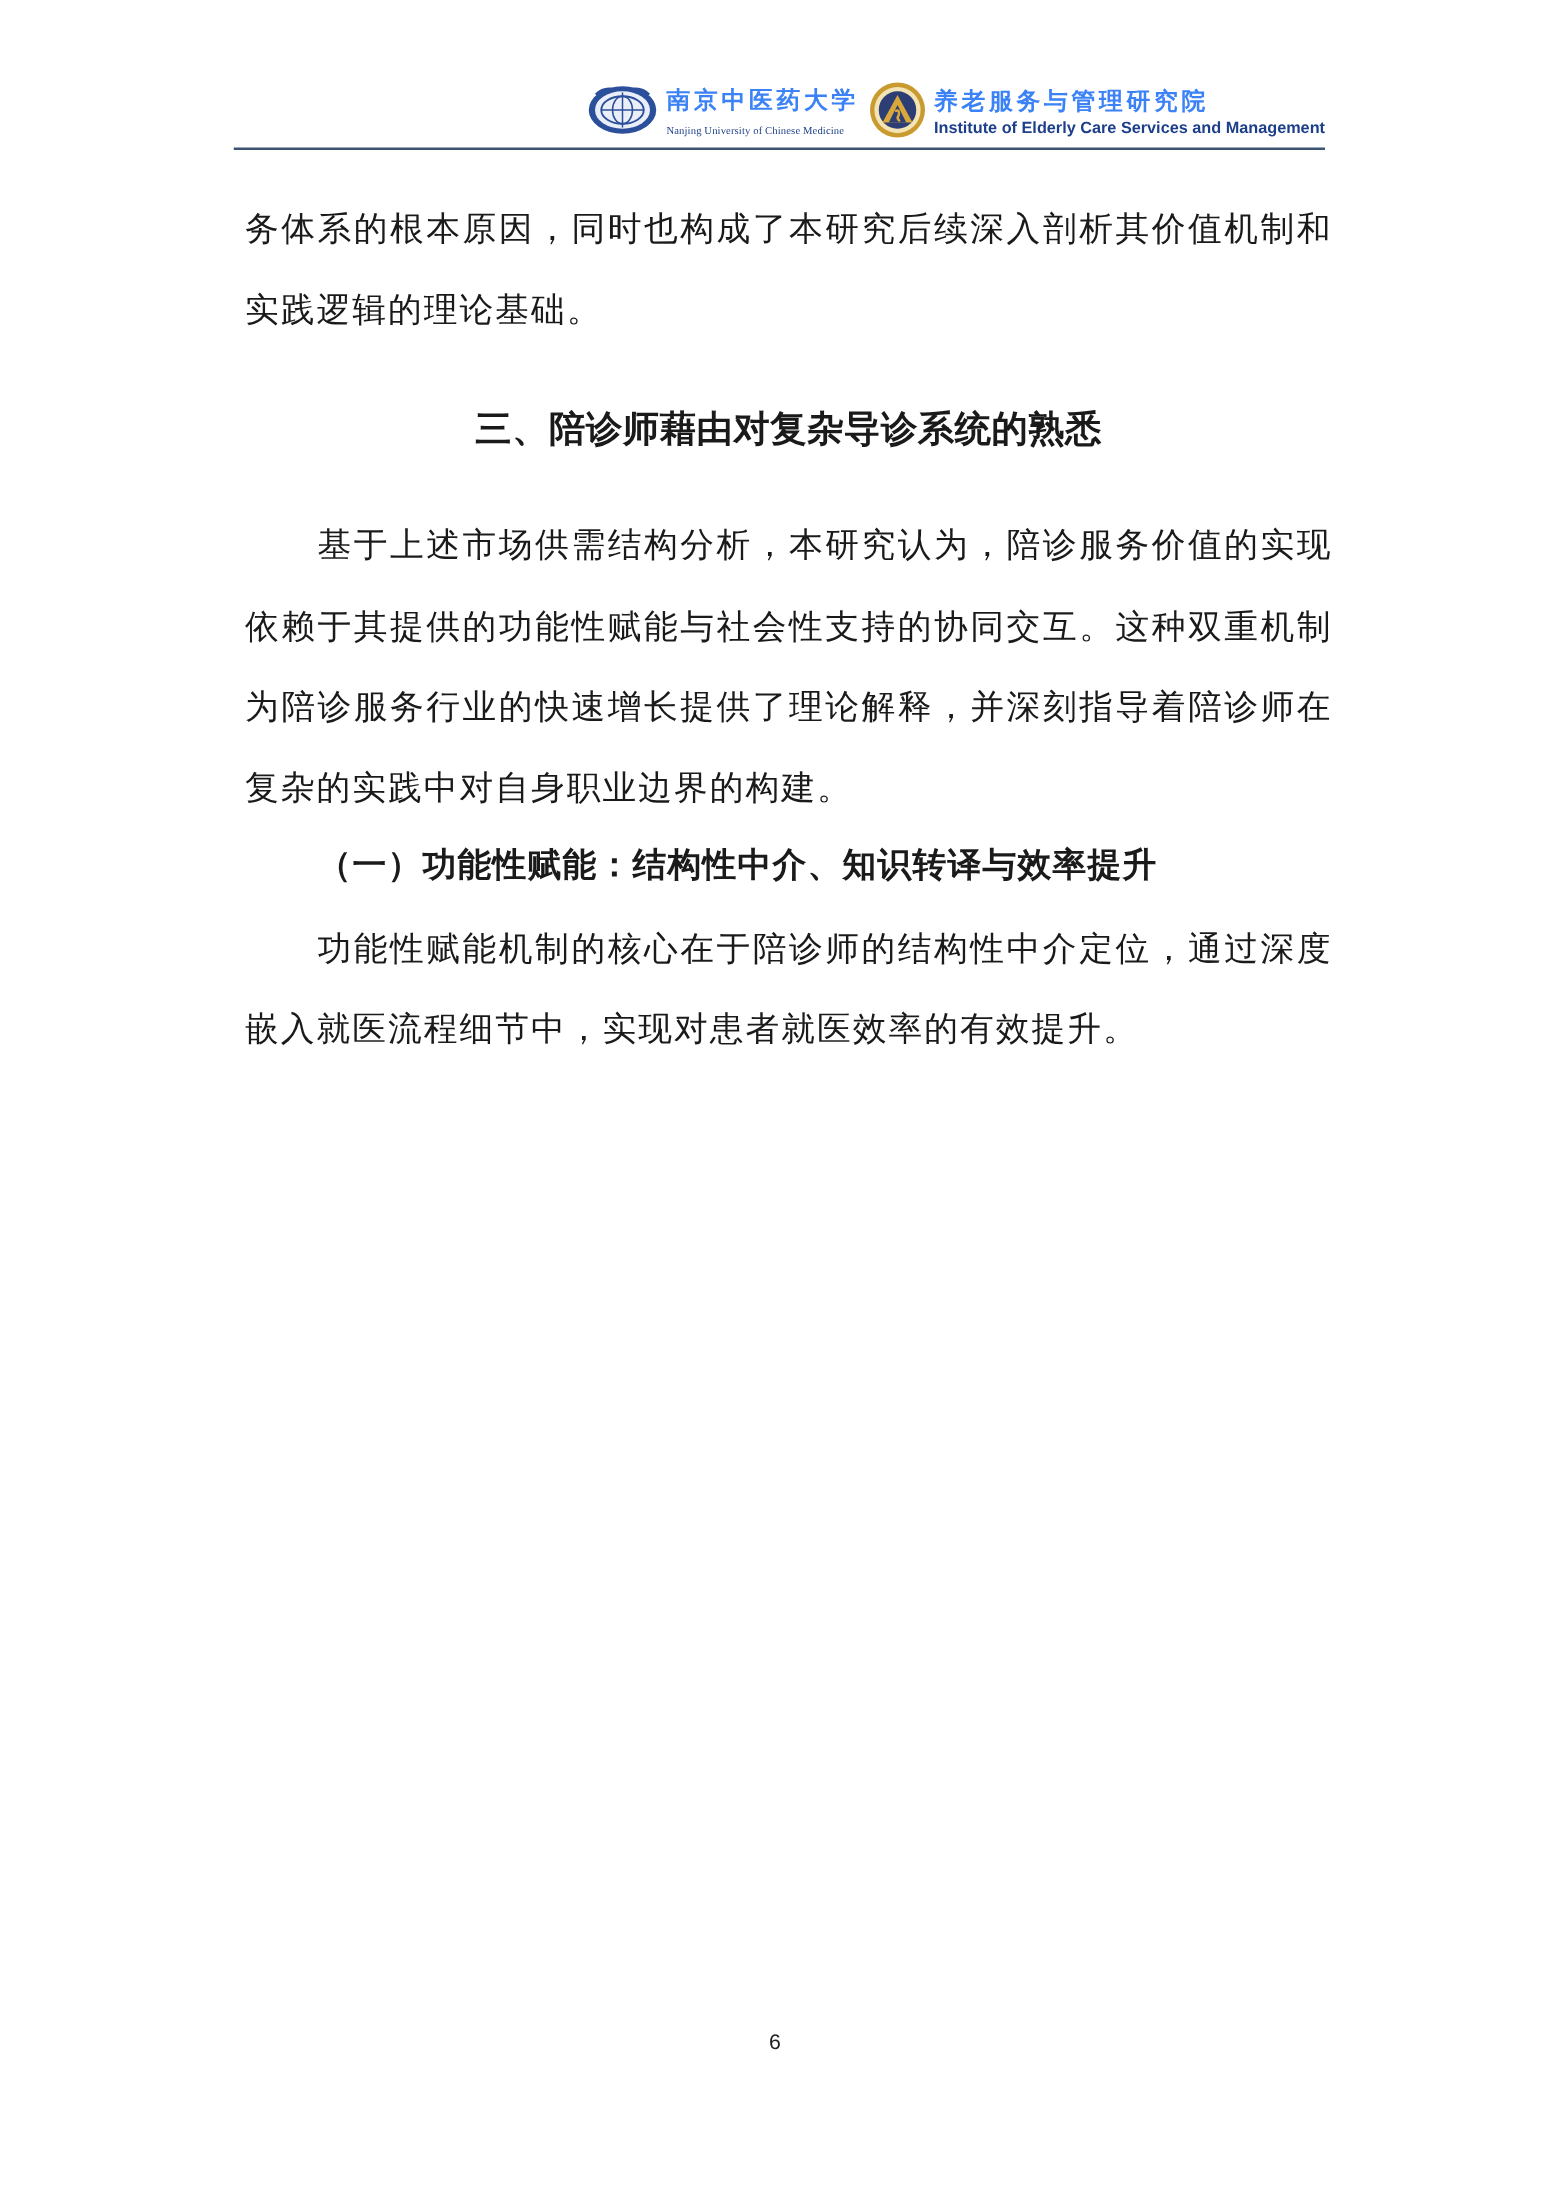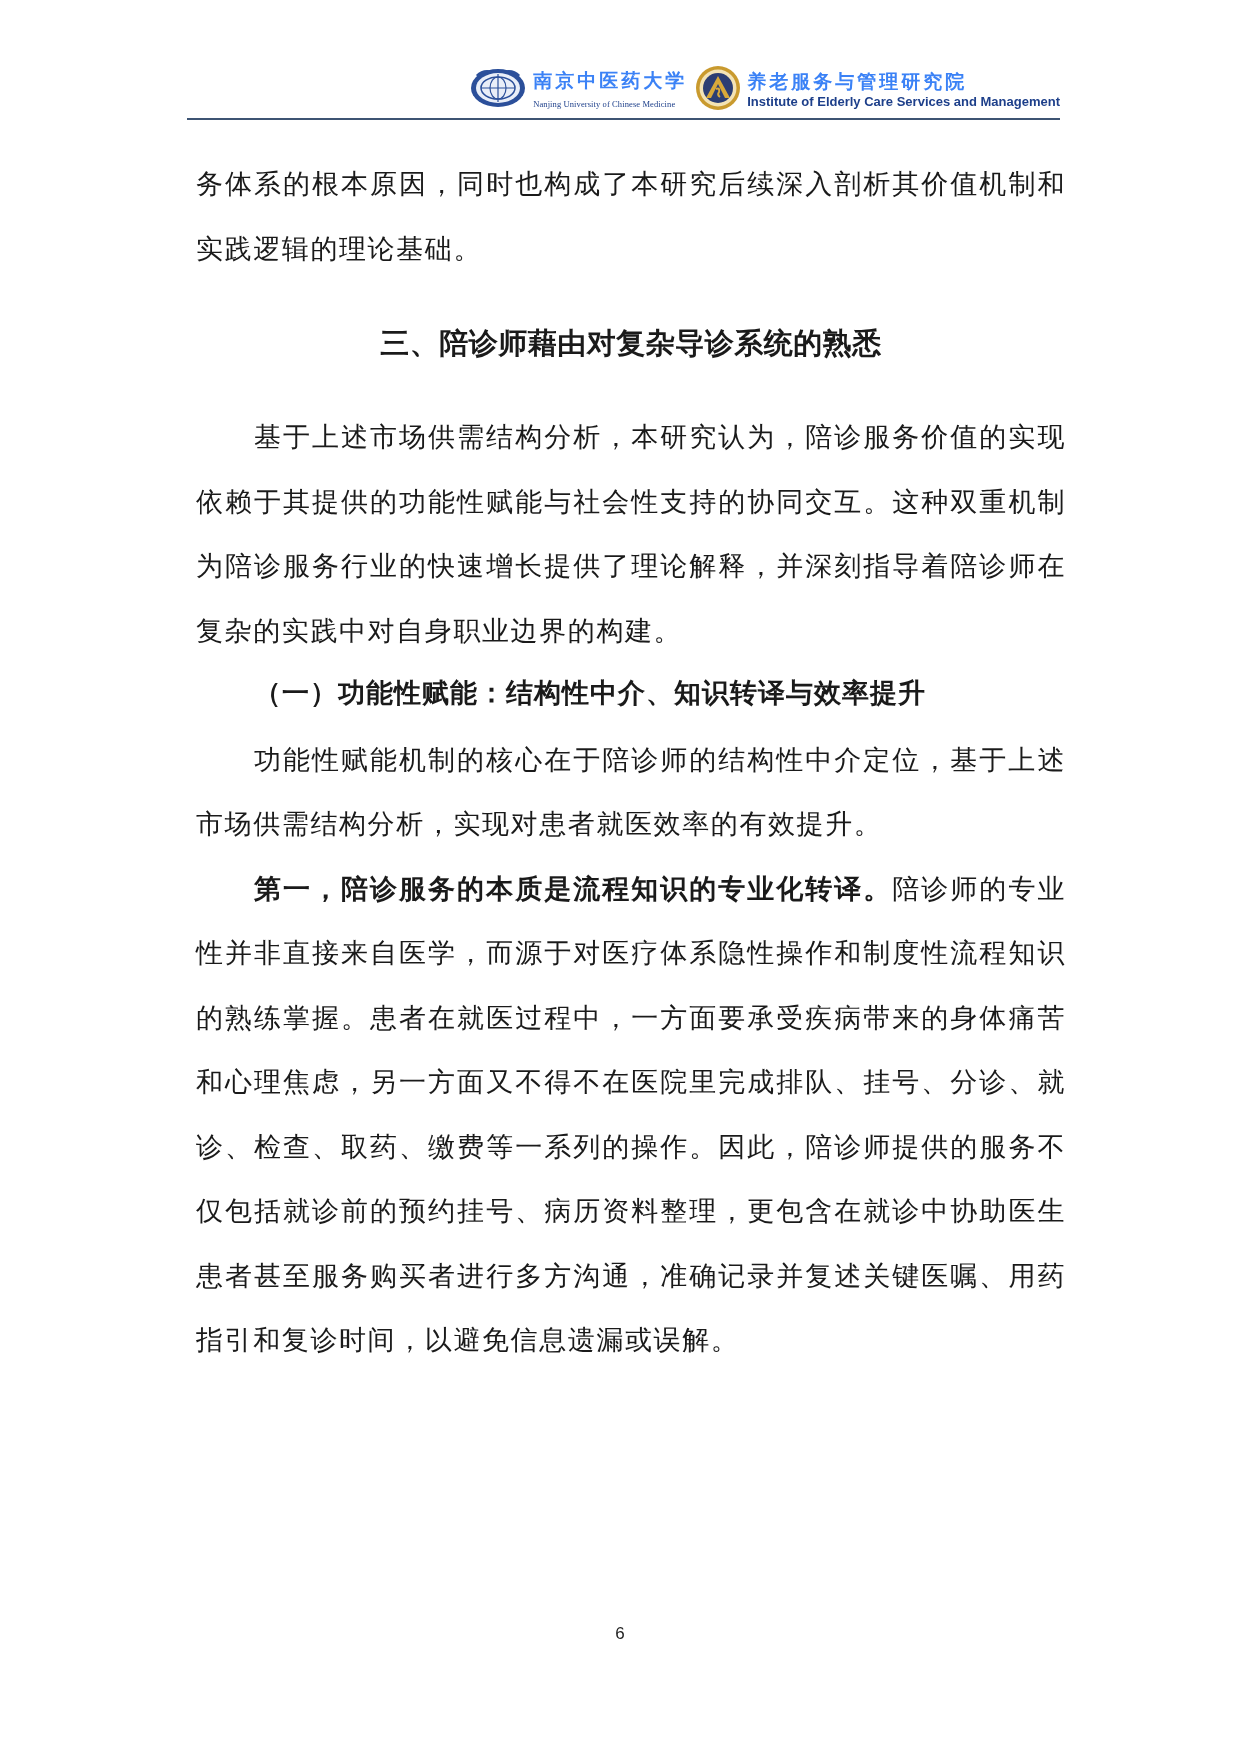--- a/index.html
+++ b/index.html
@@ -170,19 +170,18 @@
 
 <main class="content">
   <p class="para">务体系的根本原因，同时也构成了本研究后续深入剖析其价值机制和实践逻辑的理论基础。</p>
 
   <h2 class="section-title">三、陪诊师藉由对复杂导诊系统的熟悉</h2>
 
   <p class="para indent">基于上述市场供需结构分析，本研究认为，陪诊服务价值的实现依赖于其提供的功能性赋能与社会性支持的协同交互。这种双重机制为陪诊服务行业的快速增长提供了理论解释，并深刻指导着陪诊师在复杂的实践中对自身职业边界的构建。</p>
 
   <h3 class="subsection-title">（一）功能性赋能：结构性中介、知识转译与效率提升</h3>
 
-  <p class="para indent">功能性赋能机制的核心在于陪诊师的结构性中介定位，基于上述市场供需结构分析，实现对患者就医效率的有效提升。</p>
+  <p class="para indent">功能性赋能机制的核心在于陪诊师的结构性中介定位，通过深度嵌入就医流程细节中，实现对患者就医效率的有效提升。</p>
 
-  <p class="para indent"><span class="lead">第一，陪诊服务的本质是流程知识的专业化转译。</span><span>陪诊师的专业性并非直接来自医学，而源于对医疗体系隐性操作和制度性流程知识的熟练掌握。患者在就医过程中，一方面要承受疾病带来的身体痛苦和心理焦虑，另一方面又不得不在医院里完成排队、挂号、分诊、就诊、检查、取药、缴费等一系列的操作。因此，陪诊师提供的服务不仅包括就诊前的预约挂号、病历资料整理，更包含在就诊中协助医生患者甚至服务购买者进行多方沟通，准确记录并复述关键医嘱、用药指引和复诊时间，以避免信息遗漏或误解。</span></p>
 
 </main>
 
 <footer class="page-number">6</footer>
 
 </body></html>

